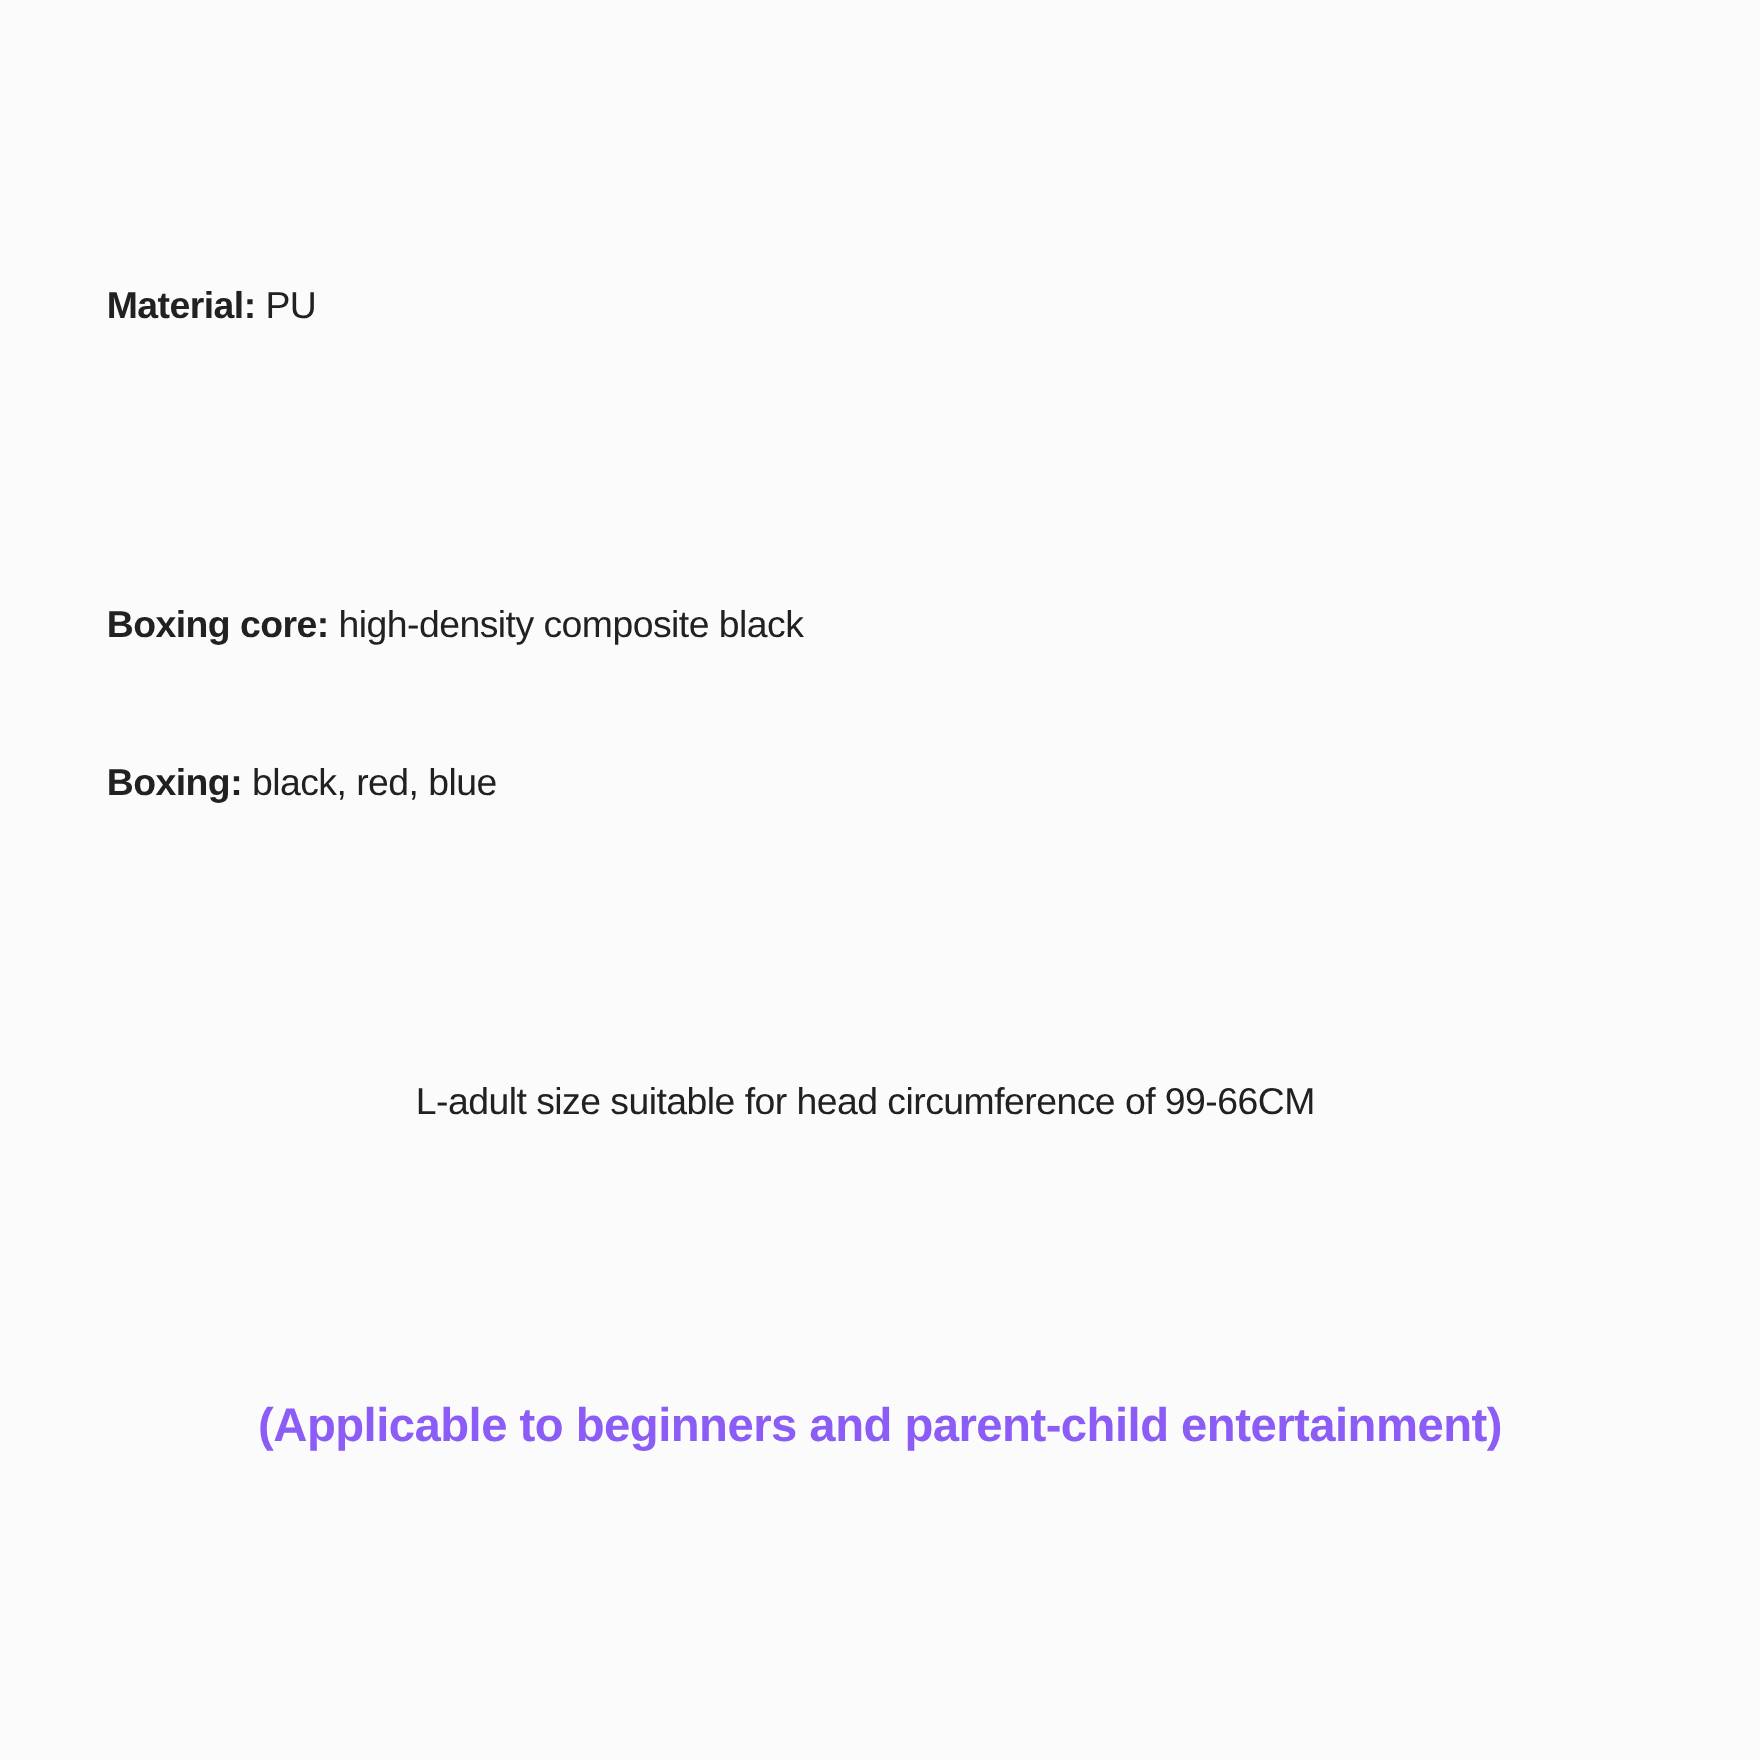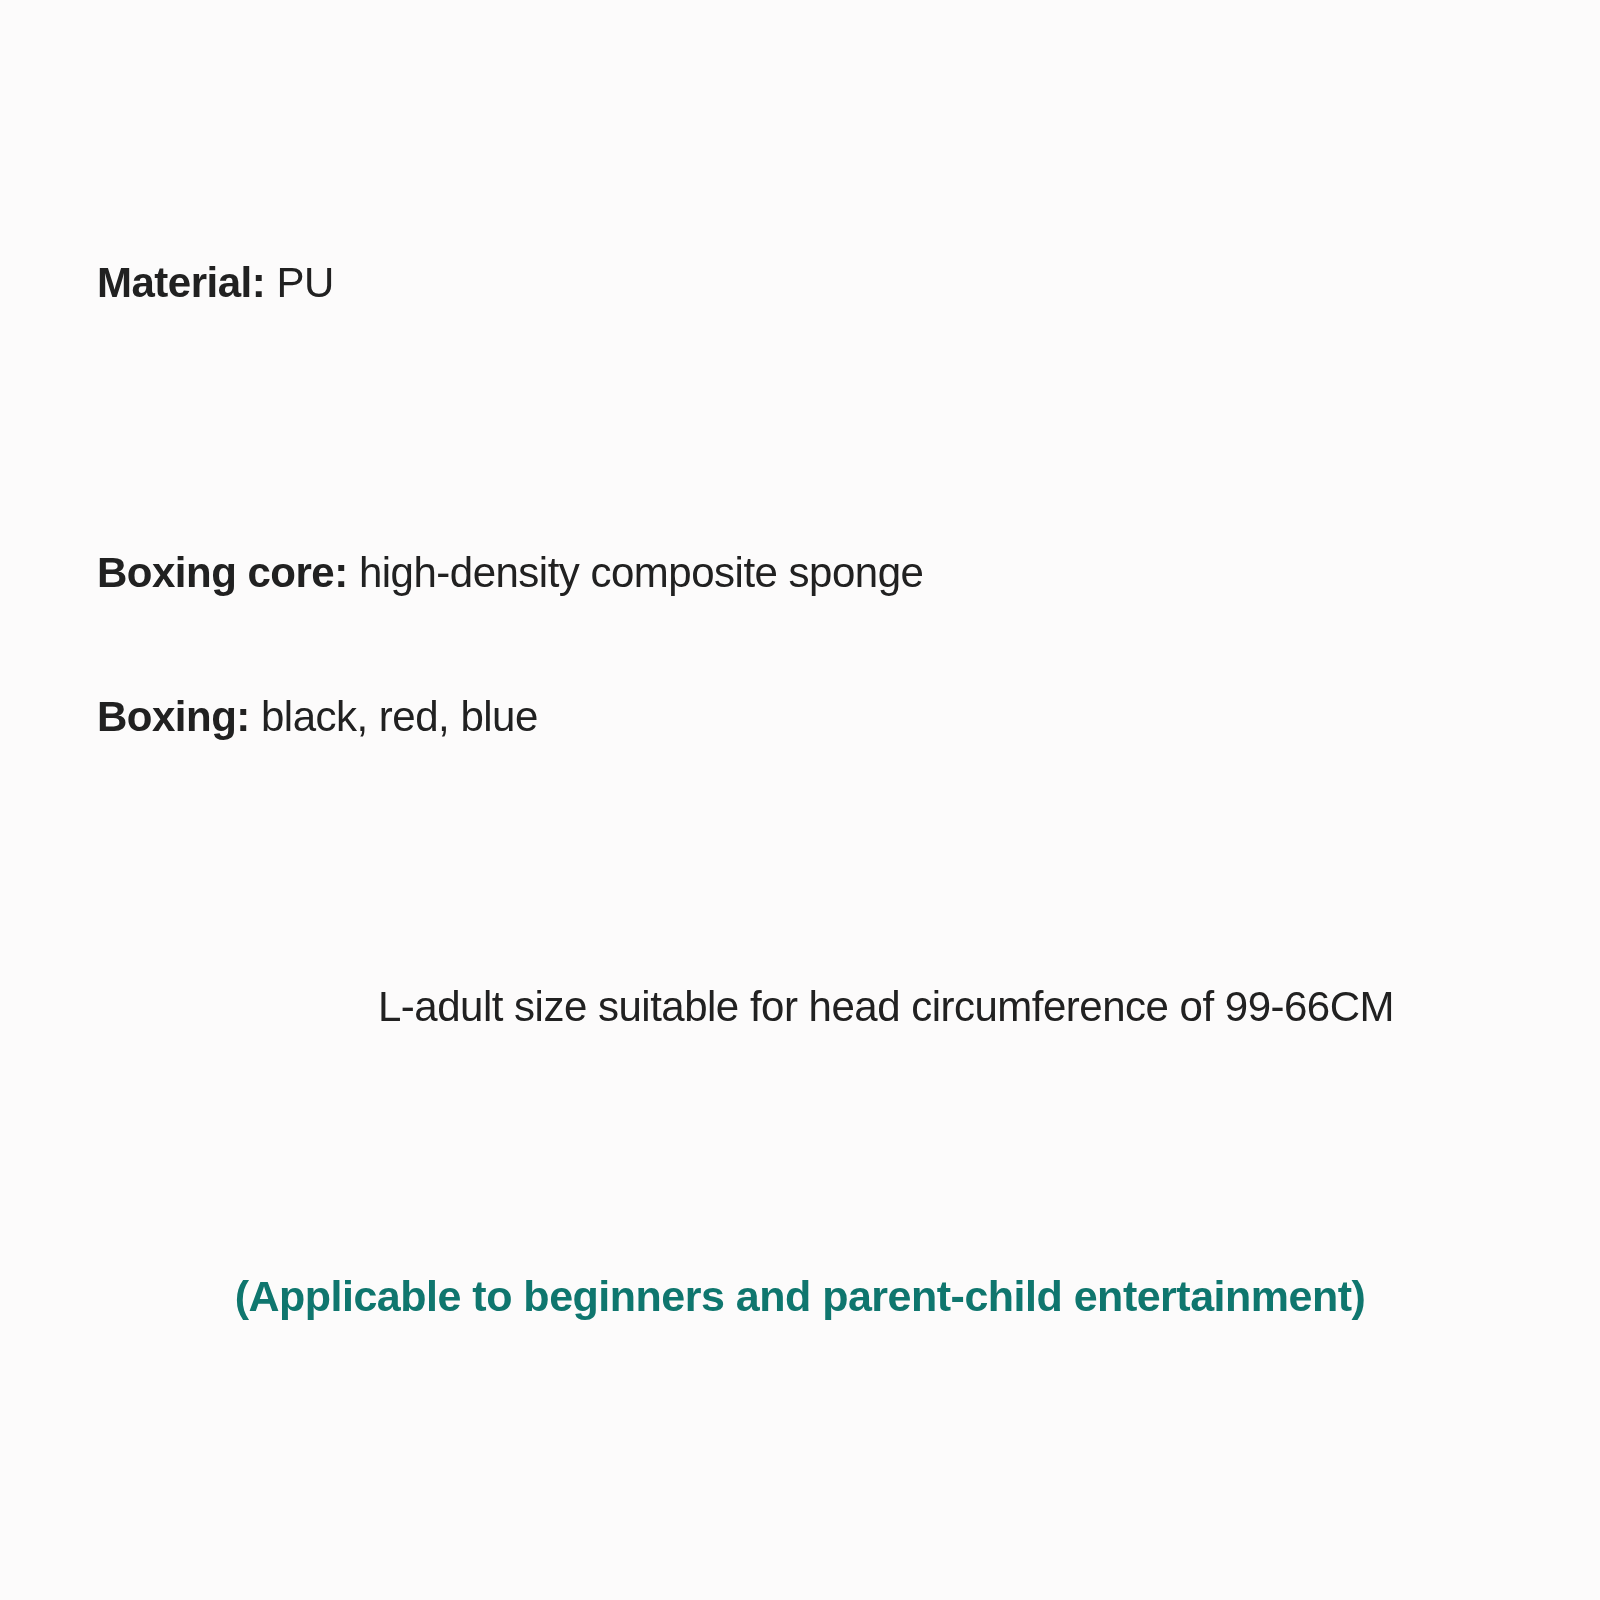--- a/index.html
+++ b/index.html
@@ -16,21 +16,21 @@
     overflow: hidden;
   }
   .sheet {
     position: absolute;
     inset: 0;
   }
   .spec-row {
     position: absolute;
     left: 97px;
     right: 40px;
-    font-size: 42px;
+    font-size: 34px;
     line-height: 1.1;
     white-space: nowrap;
     letter-spacing: -0.5px;
   }
   .spec-row .label {
     font-weight: 700;
   }
   .spec-row .value {
     font-weight: 400;
   }
@@ -58,28 +58,28 @@
 <div class="sheet">
 
   <div class="spec-row" id="row-material">
     <span class="label">Material:</span>
     <span class="value">PU</span>
   </div>
 
 
   <div class="spec-row" id="row-inner-core">
     <span class="label">Boxing core:</span>
-    <span class="value">high-density composite sponge</span>
+    <span class="value">high-density composite black</span>
   </div>
 
   <div class="spec-row" id="row-colors">
     <span class="label">Boxing:</span>
     <span class="value">black, red, blue</span>
   </div>
 
 
   <div class="spec-row" id="row-continuation">
     <span class="value">L-adult size suitable for head circumference of 99-66CM</span>
   </div>
 
-  <div class="note" style="color: #0f766e;">(Applicable to beginners and parent-child entertainment)</div>
+  <div class="note" style="color: #8b5cf6;">(Applicable to beginners and parent-child entertainment)</div>
 
 </div>
 
 </body></html>

